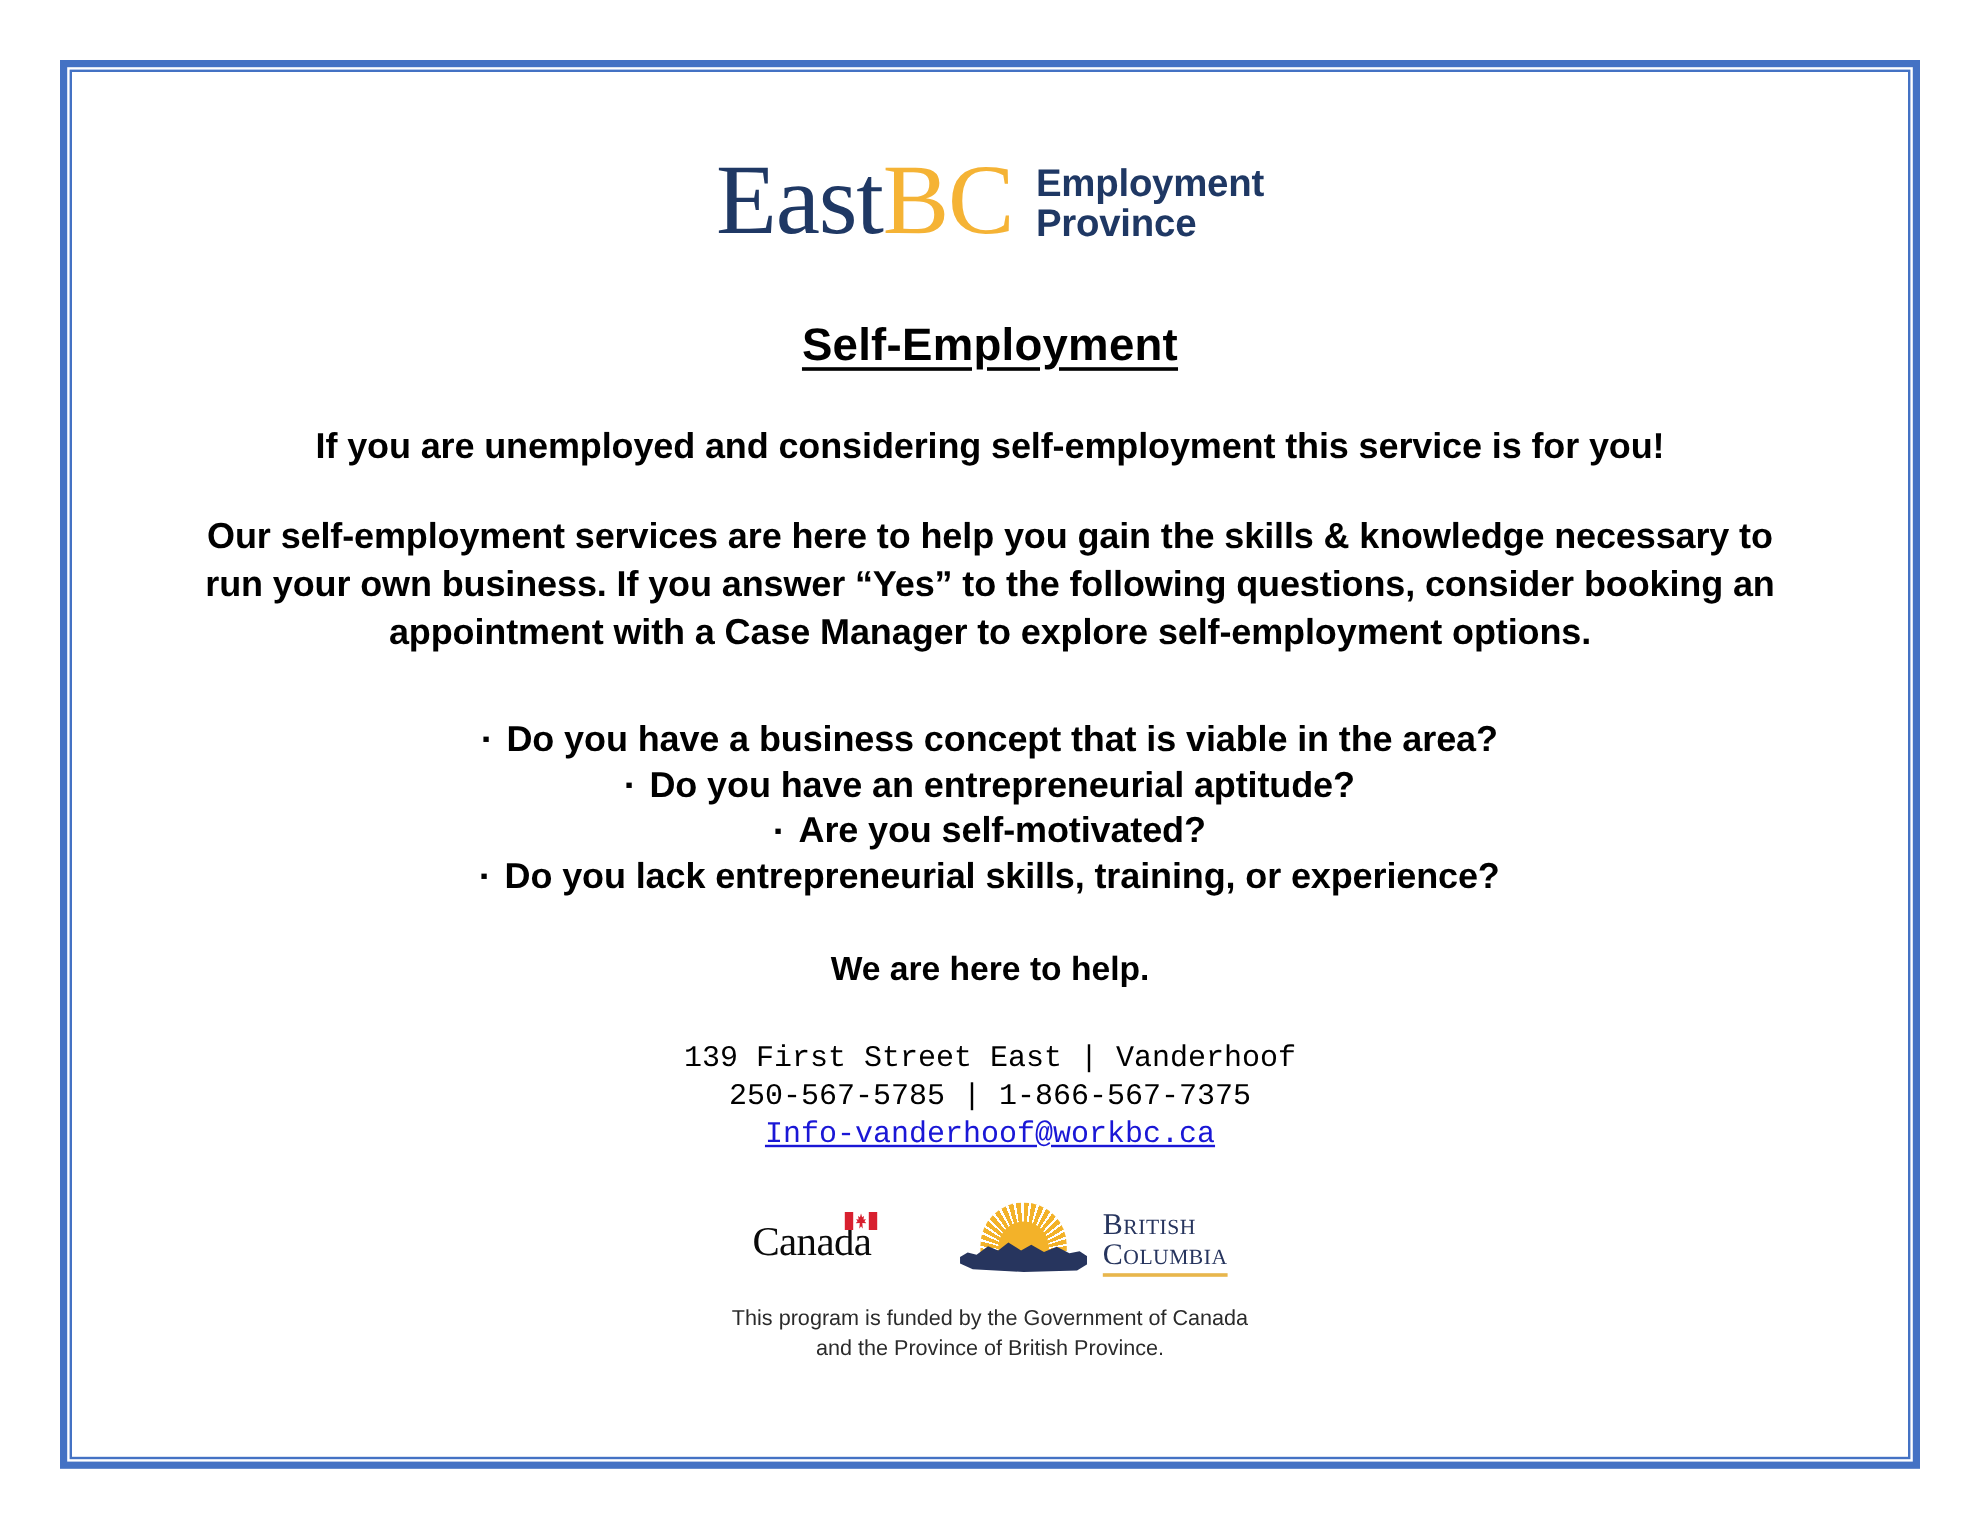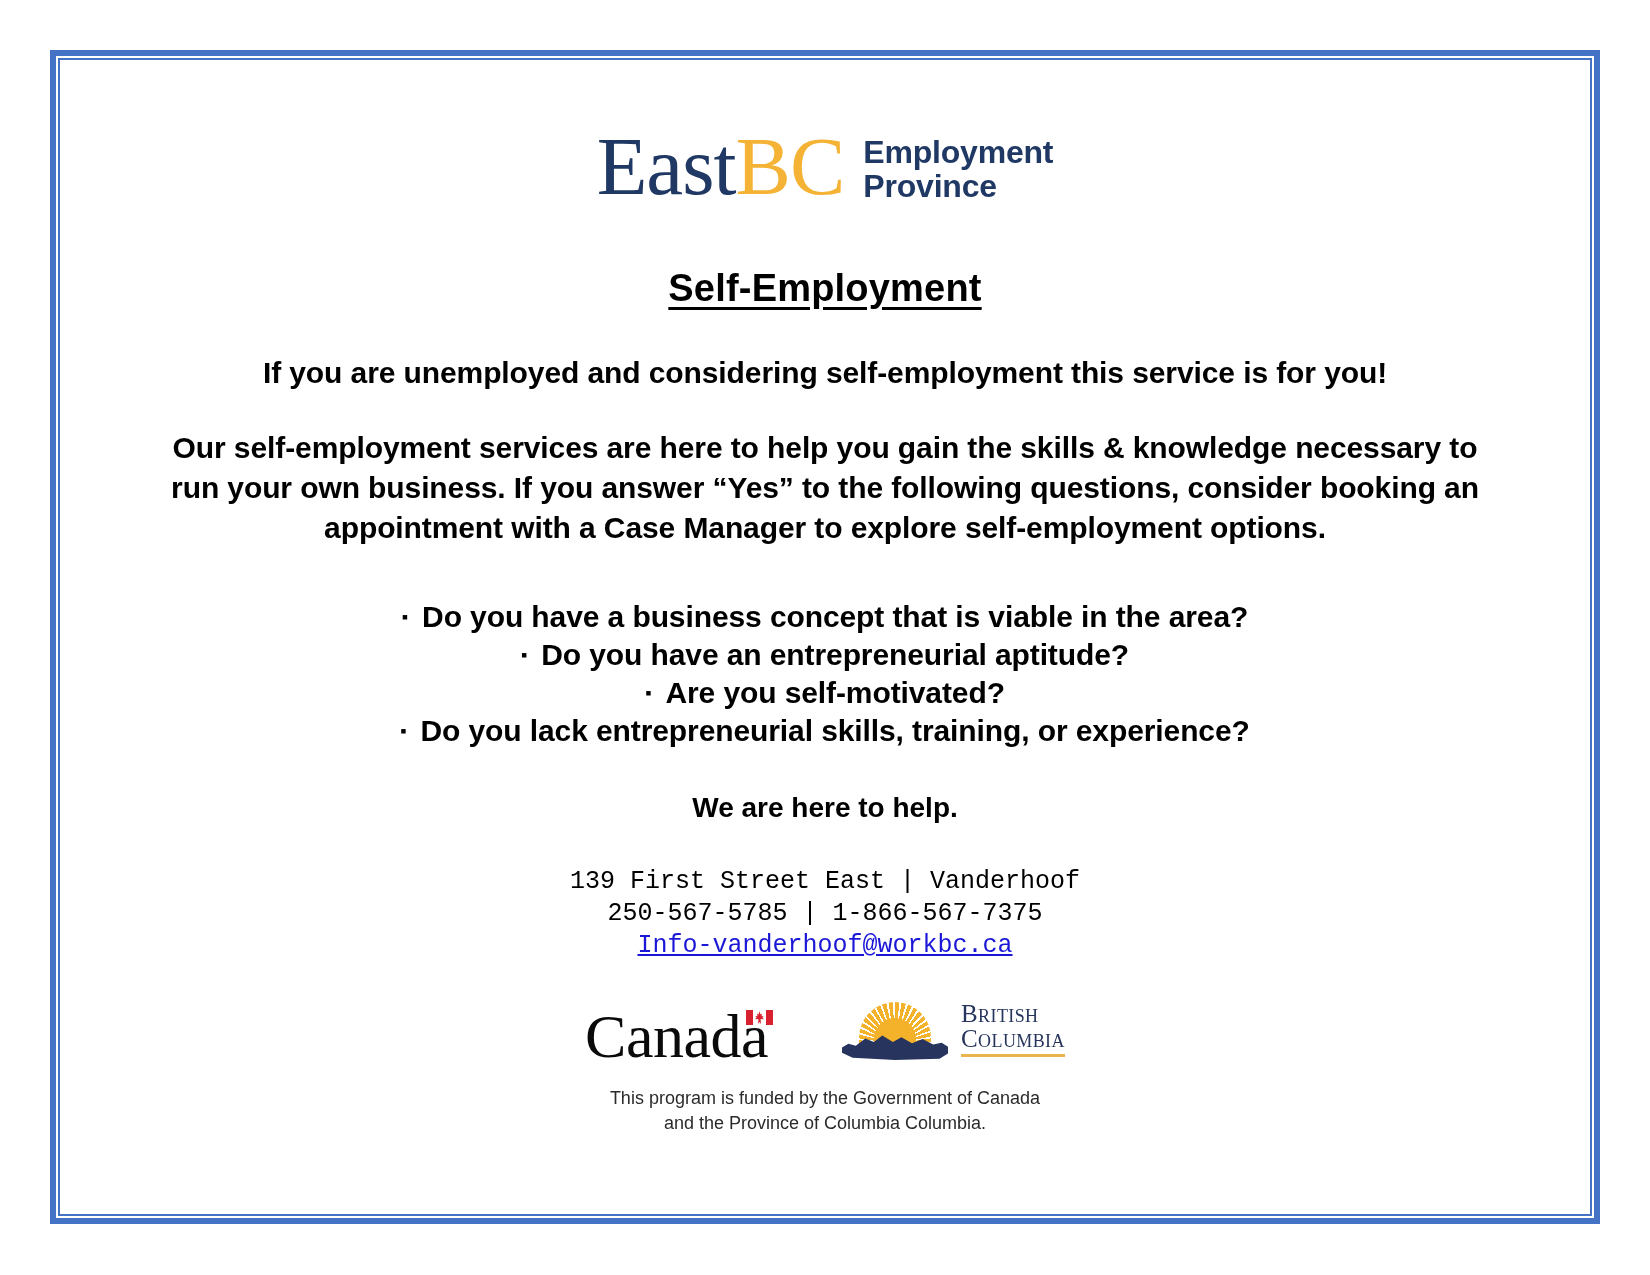--- a/index.html
+++ b/index.html
@@ -164,21 +164,21 @@
   }
 
   
   .canada-mark {
     position: relative;
     display: inline-block;
     height: 56px;
   }
   .canada-word {
     font-family: "Liberation Serif", serif;
-    font-size: 62px;
+    font-size: 34px;
     line-height: 56px;
     color: #0a0a0a;
     letter-spacing: -0.5px;
   }
   .canada-flag {
     position: absolute;
     right: -5px;
     top: 2px;
     width: 27px;
     height: 15px;
@@ -203,21 +203,21 @@
     height: 13px;
     background: #d8202f;
     clip-path: polygon(50% 0%, 60% 26%, 78% 18%, 72% 40%, 96% 38%, 82% 52%, 100% 64%,
                        62% 62%, 66% 100%, 50% 84%, 34% 100%, 38% 62%, 0% 64%, 18% 52%,
                        4% 38%, 28% 40%, 22% 18%, 40% 26%);
   }
 
   
   .bc-mark {
     display: flex;
-    align-items: flex-start;
+    align-items: flex-end;
     gap: 13px;
     height: 62px;
   }
   .bc-emblem {
     position: relative;
     width: 106px;
     height: 62px;
     overflow: hidden;
   }
   .bc-sun {
@@ -352,17 +352,17 @@
           <span class="bc-line1 small-caps-word">British</span>
           <span class="bc-line2 small-caps-word">Columbia</span>
           <span class="bc-rule"></span>
         </span>
       </div>
 
     </div>
 
     <div class="funding-note">
       <div>This program is funded by the Government of Canada</div>
-      <div>and the Province of Columbia Columbia.</div>
+      <div>and the Province of British Province.</div>
     </div>
 
   </div>
 </div>
 
 </body></html>

